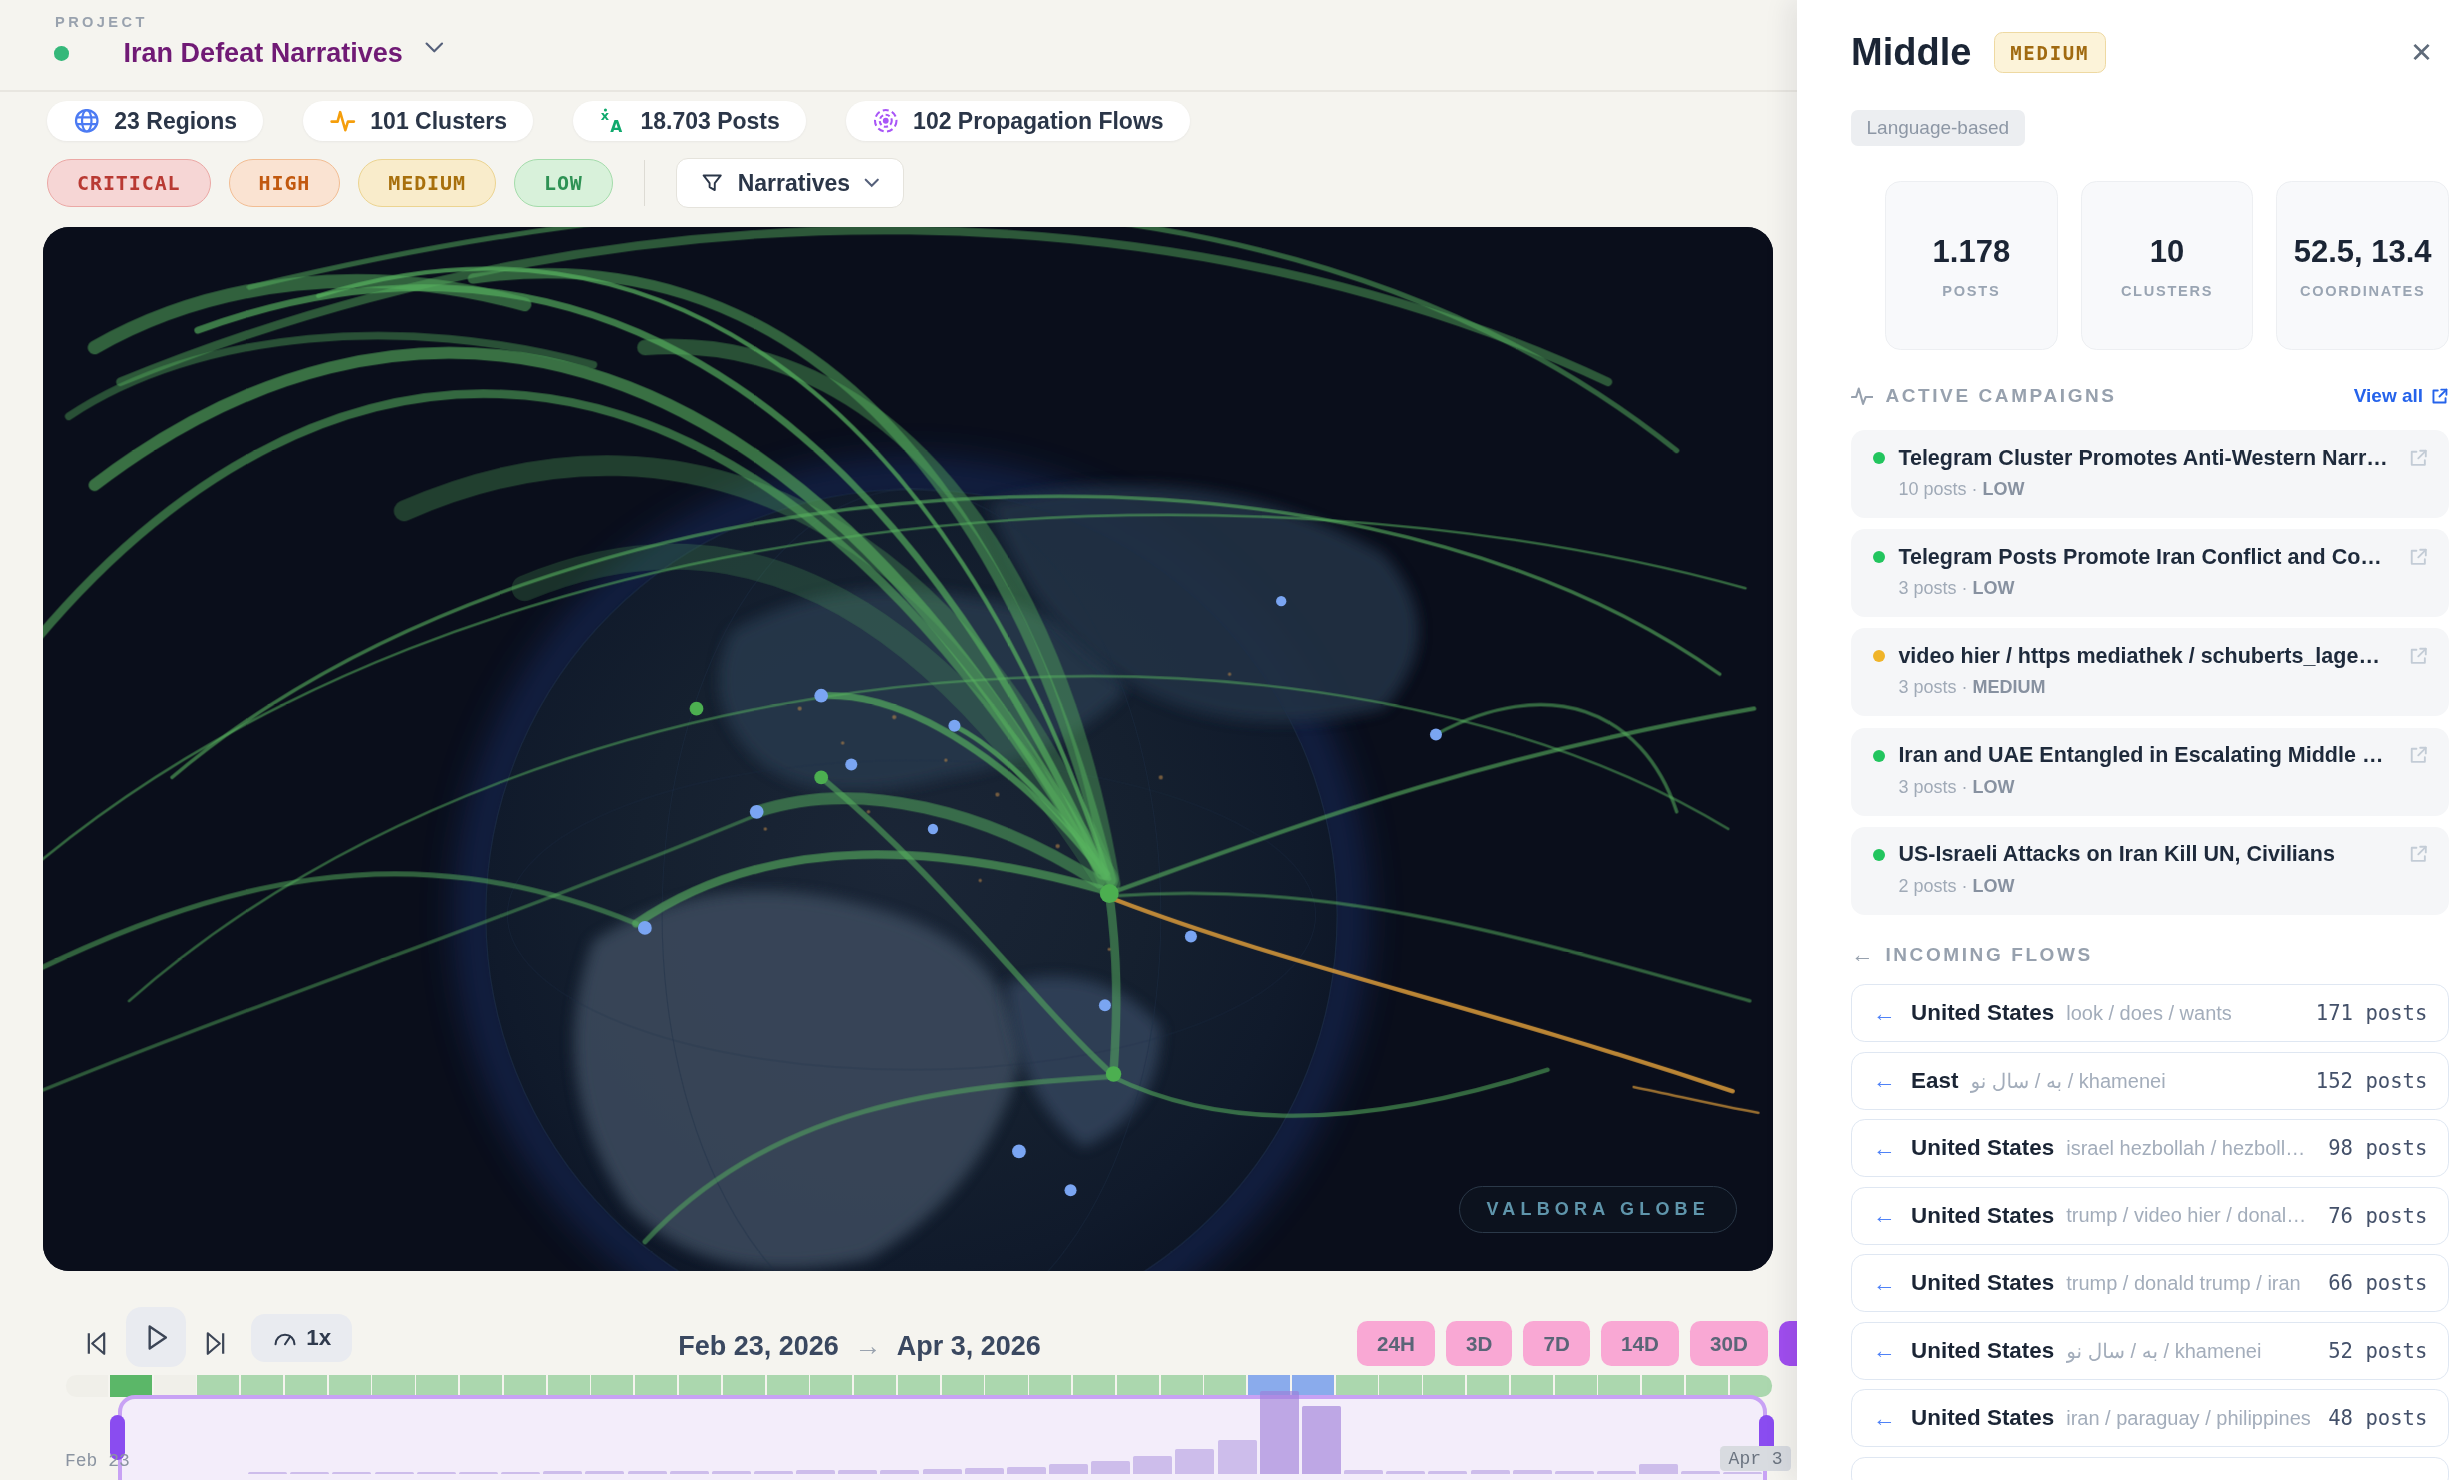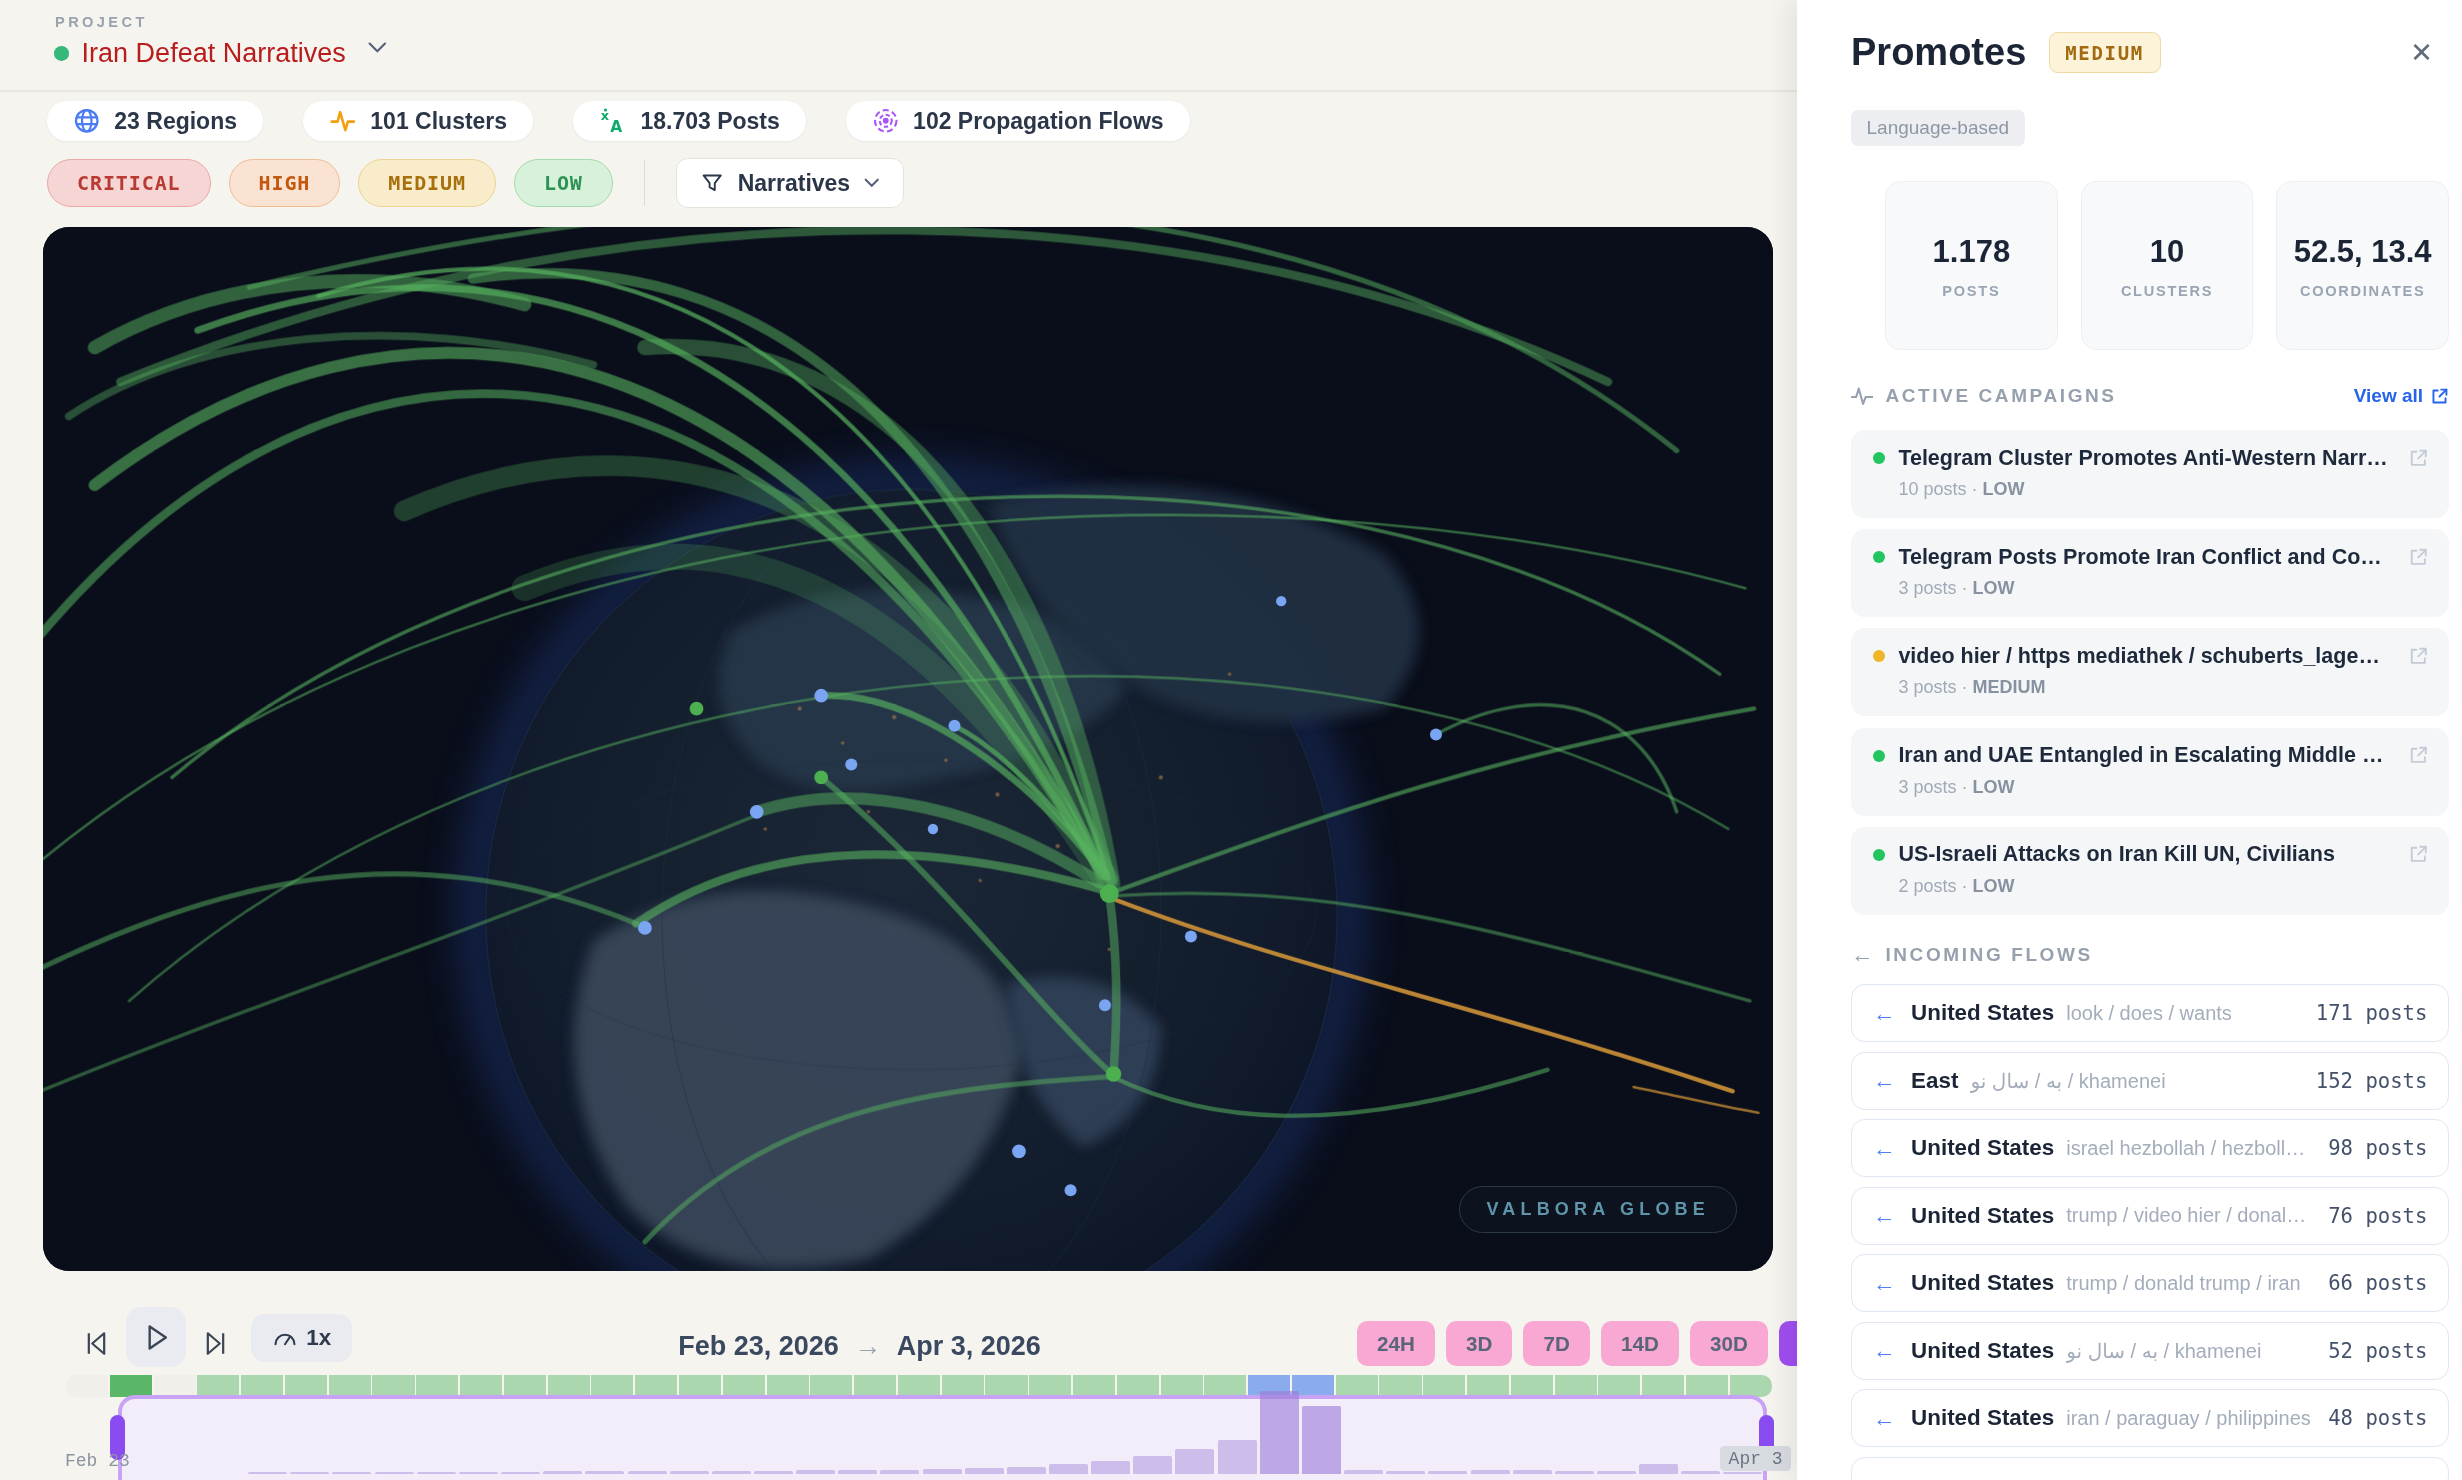--- a/index.html
+++ b/index.html
@@ -6,21 +6,21 @@
   html,body { background:#e9e8e3; }
   .stage {
     position:relative; width:2462px; height:1481px; overflow:hidden;
     background:#f5f4ef; font-family:"Liberation Sans", sans-serif; color:#1d2738;
   }
   
   .hdr-label { position:absolute; left:55px; top:13.8px; font-size:14.6px; font-weight:bold;
     letter-spacing:3.4px; color:#99a2ae; }
   .hdr-row { position:absolute; left:54px; top:38px; display:flex; align-items:center; gap:13px; }
   .hdr-dot { width:14.6px; height:14.6px; border-radius:50%; background:#35b87a; }
-  .hdr-title { font-size:27px; font-weight:normal; color:#b91c1c; }
+  .hdr-title { font-size:27px; font-weight:bold; color:#701a75;margin-left:42px; }
   .hdr-chevron { margin-left:8.6px; margin-top:-10.3px; color:#55607a; }
   .hdr-divider { position:absolute; left:0; top:90px; width:1797px; height:1.7px; background:#e8e6e0; }
   
   .chips { position:absolute; left:47px; top:101px; display:flex; gap:40px; }
   .chip { display:flex; align-items:center; gap:13.8px; height:40px; padding:0 26px;
     background:#ffffff; border-radius:859px; box-shadow:0 0.9px 2.6px rgba(30,40,60,.06);
     font-size:23px; font-weight:bold; color:#2b3648; white-space:nowrap; }
   
   .sevrow { position:absolute; left:47px; top:158px; display:flex; align-items:center; gap:22.4px; }
   .sev-pill { height:48px; display:flex; align-items:center; padding:0 29px; border-radius:859px;
@@ -414,21 +414,21 @@
       <div class="bar" style="left: 1561px; width: 39px; height: 3.4px;"></div>
       <div class="bar" style="left: 1603px; width: 39px; height: 2.6px;"></div>
     </div>
   <div class="handle left"></div>
   <div class="handle right"></div>
   <div class="brush-label start">Feb 23</div>
   <div class="brush-label end">Apr 3</div>
 
   <div class="panel">
     <div class="p-titlerow">
-      <span class="p-title">Promotes</span>
+      <span class="p-title">Middle</span>
       <span class="p-sev">MEDIUM</span>
     </div>
     <div class="p-close">✕</div>
     <div class="p-tag">Language-based</div>
 
     <div class="p-cards">
       <div class="p-card">
         <div class="val">1.178</div>
         <div class="lab">POSTS</div>
       </div>

